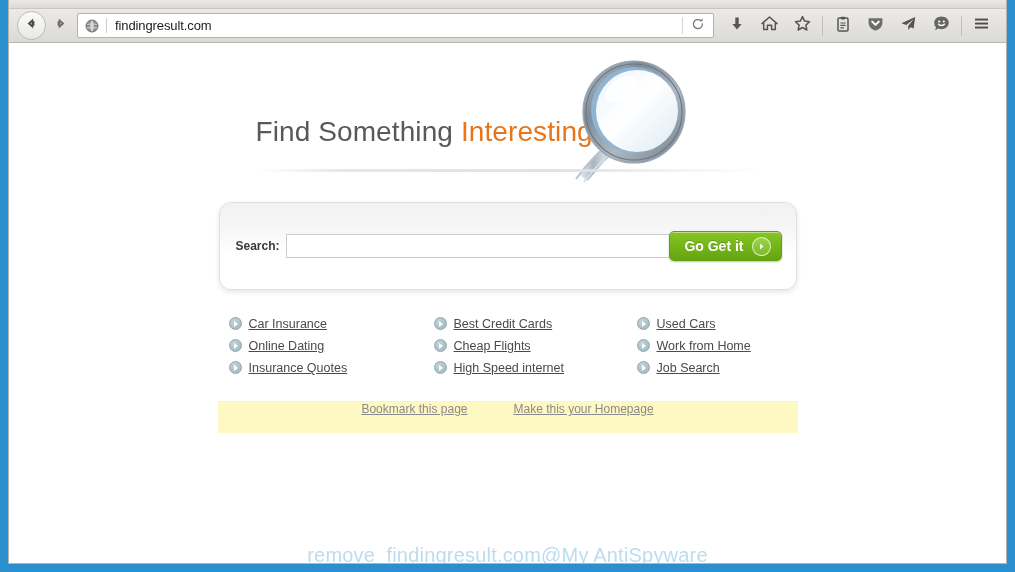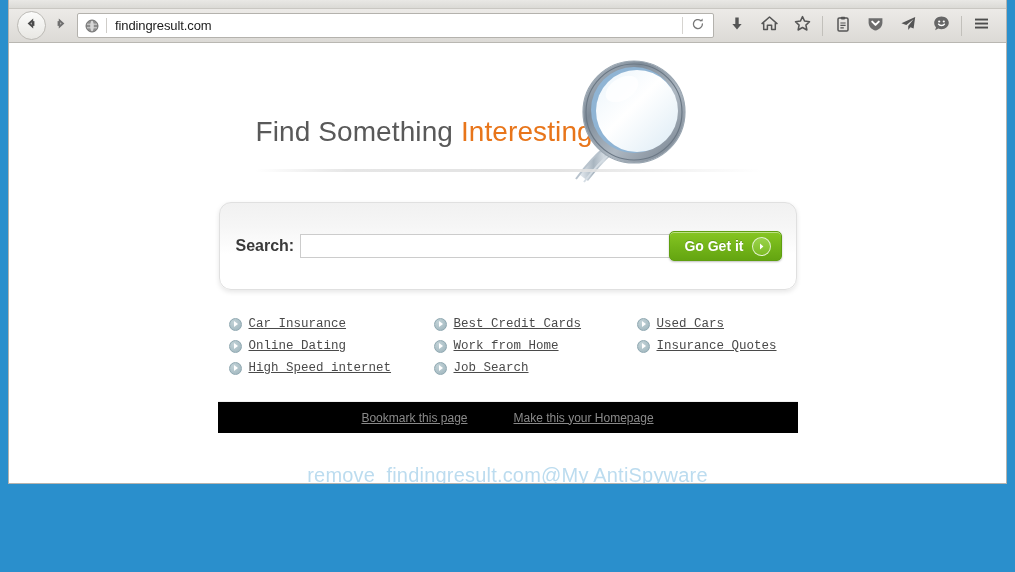--- a/index.html
+++ b/index.html
@@ -21,21 +21,21 @@
     background: #2a8fcc;
     box-sizing: border-box;
   }
 
   
   .browser {
     position: absolute;
     left: 8px;
     top: 0px;
     width: 999px;
-    height: 484px;
+    height: 564px;
     background: #d9d8d4;
     border: 1px solid #b5b3ae;
     border-top: none;
     box-sizing: border-box;
     overflow: hidden;
   }
 
   .tabstrip {
     height: 8px;
     background: linear-gradient(#e9e8e5, #dbdad6);
@@ -200,21 +200,21 @@
     border: 1px solid #e0e0e0;
     border-radius: 12px;
     box-shadow: 0 2px 5px rgba(0,0,0,0.10);
     box-sizing: border-box;
     position: relative;
     display: flex;
     align-items: center;
   }
 
   .search-label {
-    font-size: 16px;
+    font-size: 12px;
     font-weight: bold;
     color: #3a3a3a;
     margin-left: 16px;
     margin-right: 6px;
     flex: 0 0 auto;
   }
 
   .search-input {
     flex: 1 1 auto;
     height: 24px;
@@ -274,23 +274,22 @@
     margin-bottom: 9px;
   }
   .link-grid {
     display: grid;
     grid-template-columns: 205px 203px auto;
     row-gap: 8px;
     margin-left: 11px;
   }
   .link-item {
     display: flex;
-    align-items: center;
+    align-items: flex-start;
     gap: 7px;
-    font-family: Liberation Mono, monospace;
   }
   .bullet {
     width: 11px;
     height: 11px;
     border-radius: 50%;
     background: radial-gradient(circle at 35% 30%, #c3d3d8, #9db4bc);
     border: 1px solid #8fa8b1;
     display: flex;
     align-items: center;
     justify-content: center;
@@ -310,24 +309,24 @@
     color: #4a4a4a;
     text-decoration: underline;
     white-space: nowrap;
   }
 
   
   .footer {
     width: 580px;
     margin: 26px auto 0 auto;
     height: 31px;
-    background: #000000;
+    background: #fef9c3;
     border-top: 1px solid #f0f0f0;
     display: flex;
-    align-items: center;
+    align-items: flex-start;
     justify-content: center;
     gap: 46px;
   }
   .footer a {
     font-size: 12px;
     color: #8a8a8a;
     text-decoration: underline;
   }
 
   
@@ -546,20 +545,24 @@
               <span class="bullet"></span>
               <a href="#">Used Cars</a>
             </div>
 
             <div class="link-item">
               <span class="bullet"></span>
               <a href="#">Online Dating</a>
             </div>
             <div class="link-item">
               <span class="bullet"></span>
+              <a href="#">Cheap Flights</a>
+            </div>
+            <div class="link-item">
+              <span class="bullet"></span>
               <a href="#">Work from Home</a>
             </div>
 
             <div class="link-item">
               <span class="bullet"></span>
               <a href="#">Insurance Quotes</a>
             </div>
             <div class="link-item">
               <span class="bullet"></span>
               <a href="#">High Speed internet</a>

